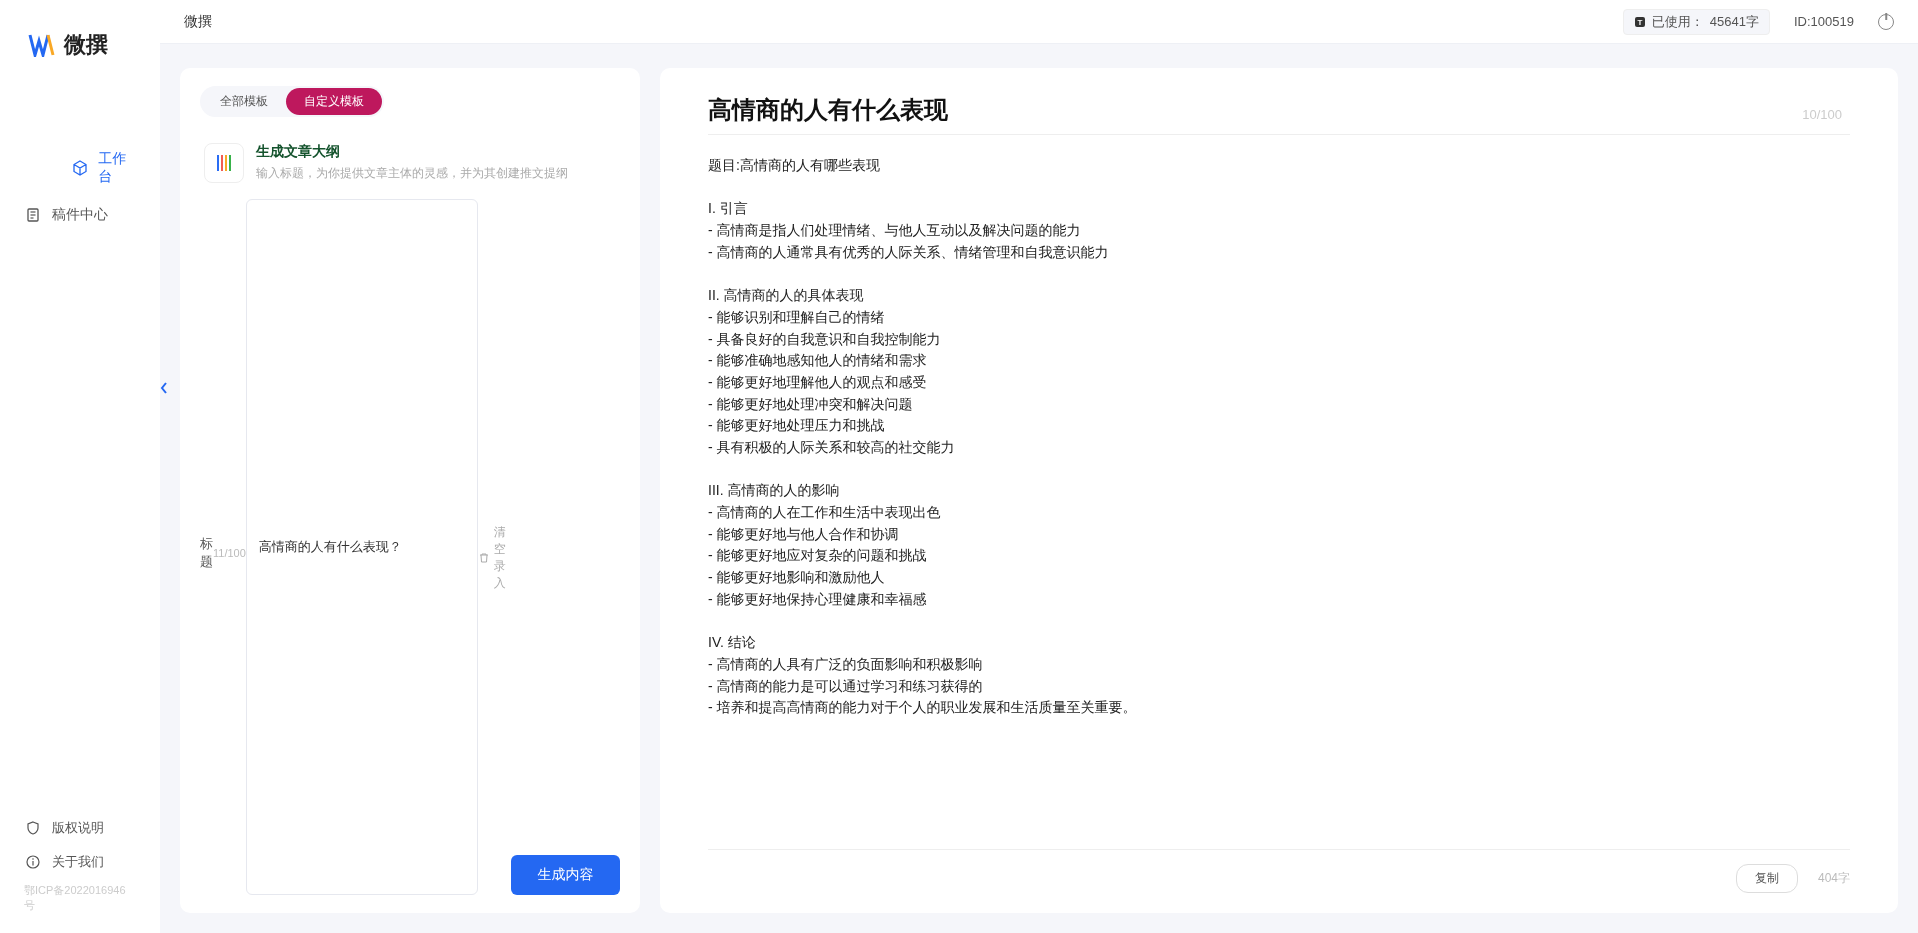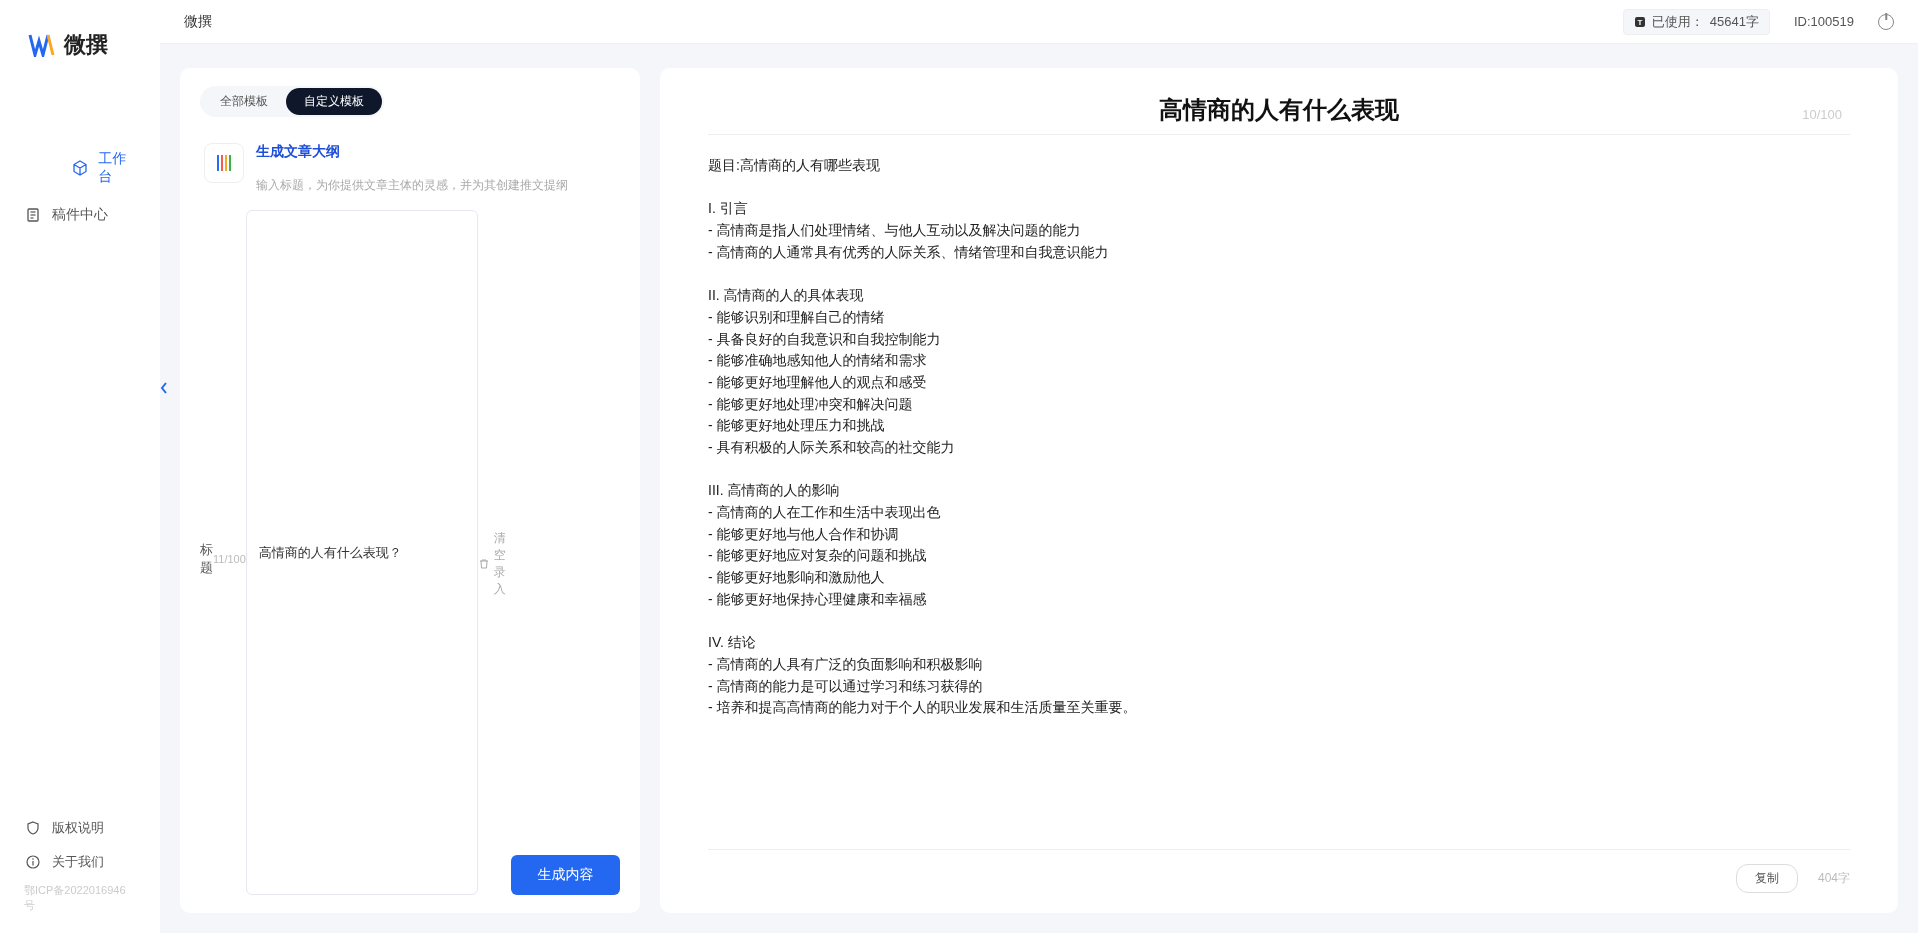--- a/index.html
+++ b/index.html
@@ -28,35 +28,35 @@
 .power-icon { width: 16px; height: 16px; border: 1.5px solid #888; border-radius: 50%; position: relative; }
 .power-icon::after { content: ""; position: absolute; top: -2px; left: 50%; transform: translateX(-50%); width: 1.5px; height: 7px; background: #888; }
 
 .workspace { flex: 1; display: flex; gap: 20px; padding: 24px 20px 20px 20px; }
 
 
 .panel { background: #fff; border-radius: 10px; display: flex; flex-direction: column; }
 .panel-left { width: 460px; padding: 18px 20px; }
 .tabs { display: flex; gap: 0; background: #f5f6fa; border-radius: 999px; width: fit-content; padding: 2px; margin-bottom: 18px; }
 .tab { padding: 5px 18px; border-radius: 999px; font-size: 12px; color: #555; cursor: pointer; }
-.tab.active { background: #0f172a; color: #fff; }
+.tab.active { background: #be185d; color: #fff; }
 .template-card { display: flex; gap: 12px; padding: 8px 4px 16px 4px; }
 .template-icon { width: 40px; height: 40px; border: 1px solid #eee; border-radius: 8px; display: flex; align-items: center; justify-content: center; font-size: 18px; }
-.template-info h4 { font-size: 14px; font-weight: 600; color: #1d4ed8; margin-bottom: 16px; }
+.template-info h4 { font-size: 14px; font-weight: 600; color: #14532d; margin-bottom: 4px; }
 .template-info p { font-size: 12px; color: #aaa; }
 .field-row { display: flex; justify-content: space-between; align-items: center; margin: 18px 0 6px; font-size: 13px; color: #555; }
 .char-count { font-size: 11px; color: #bbb; }
 .title-input { width: 100%; border: 1px solid #e6e8ef; border-radius: 6px; padding: 9px 12px; font-size: 13px; color: #333; outline: none; }
 .clear-btn { display: flex; align-items: center; justify-content: flex-end; gap: 4px; color: #aaa; font-size: 12px; margin: 22px auto 0; cursor: pointer; width: fit-content; }
 .generate-btn { margin-top: auto; background: #2468f2; color: #fff; border: none; border-radius: 6px; padding: 11px 0; font-size: 14px; cursor: pointer; width: 208px; align-self: center; }
 .panel-left-body { flex: 1; display: flex; flex-direction: row; }
 
 
 .panel-right { flex: 1; padding: 26px 48px 20px 48px; position: relative; }
-.doc-title-row { text-align: center; position: relative; margin-bottom: 8px; }
+.doc-title-row { text-align: left; position: relative; margin-bottom: 8px; }
 .doc-title { font-size: 24px; font-weight: 600; color: #111; display: inline-block; }
 .title-count { position: absolute; right: 8px; bottom: 4px; font-size: 13px; color: #ccc; }
 .doc-divider { border: none; border-top: 1px solid #eee; margin-bottom: 20px; }
 .doc-body { font-size: 14px; color: #222; line-height: 1.55; white-space: pre-line; }
 .panel-right-footer { position: absolute; bottom: 20px; left: 48px; right: 48px; border-top: 1px solid #eee; padding-top: 14px; display: flex; justify-content: flex-end; align-items: center; gap: 20px; }
 .copy-btn { border: 1px solid #ddd; background: #fff; border-radius: 12px; padding: 5px 18px; font-size: 12px; color: #555; cursor: pointer; }
 .word-count { font-size: 12px; color: #bbb; }
 
 svg { display: block; }
 </style>

